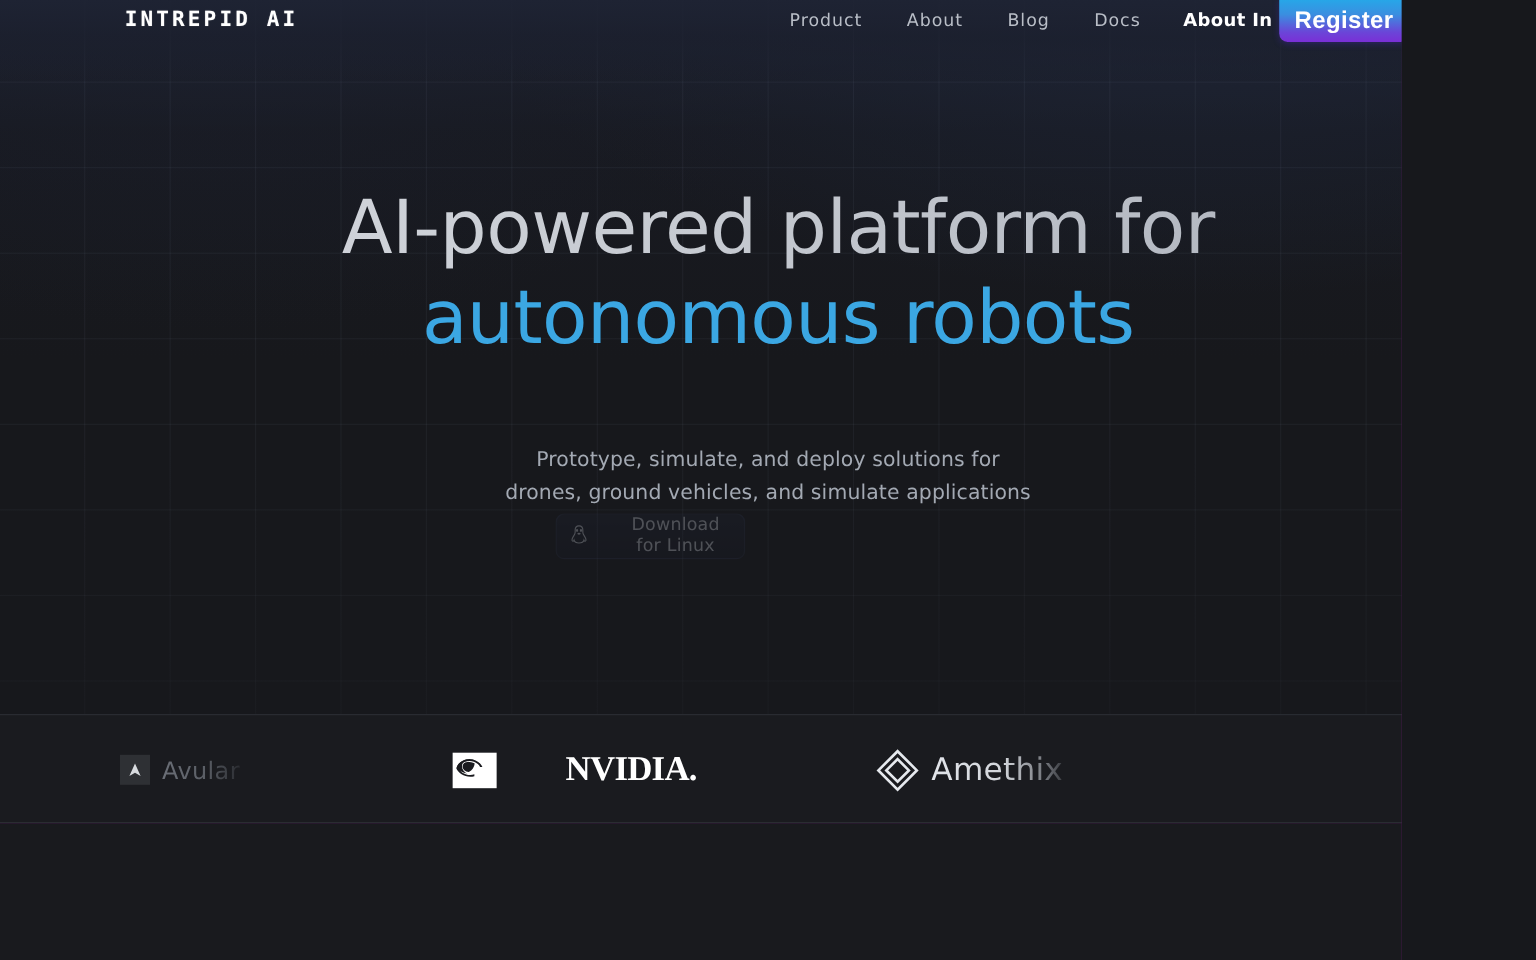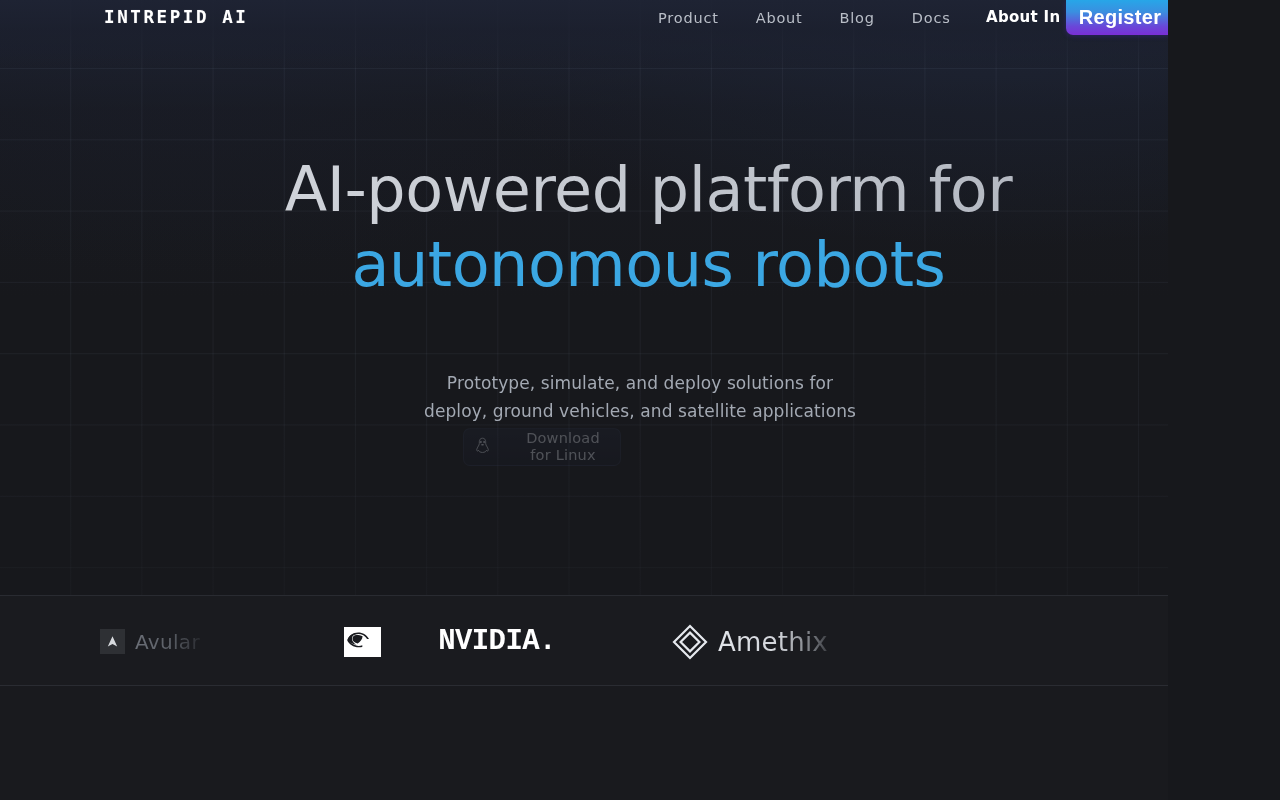--- a/index.html
+++ b/index.html
@@ -175,21 +175,21 @@
     position:absolute; left:0; top:595px;
     width:1280px; height:91px;
     background:#1a1b1f;
     border-top:1px solid rgba(150,160,180,0.12);
     border-bottom:1px solid rgba(150,160,180,0.13);
     overflow:hidden;
   }
   #partner-track {
     position:absolute; left:0; top:0;
     height:91px;
-    display:flex; align-items:center;
+    display:flex; align-items:center;gap:29px;
   }
   .partner {
     flex:0 0 auto;
     height:91px;
     display:flex; align-items:center; justify-content:center;
     gap:10px;
   }
   #p-avular { width:300px; }
   #p-nvidia { width:300px; }
   #p-amethix { width:300px; }
@@ -203,21 +203,21 @@
   .avu-name {
     font-family:"DejaVu Sans", sans-serif;
     font-size:20px;
     color:#55585e;
     letter-spacing:0.3px;
     background:linear-gradient(90deg,#6a6e76 0%,#5b5f66 55%,#2a2c31 100%);
     -webkit-background-clip:text; background-clip:text; color:transparent;
   }
 
   .nv-name {
-    font-family:Liberation Mono, monospace;
+    font-family:Liberation Serif, serif;
     font-size:29px;
     font-weight:700;
     color:#ffffff;
     letter-spacing:-0.6px;
     margin-left:47px;
   }
 
   .am-name {
     font-family:"DejaVu Sans", sans-serif;
     font-size:26px;
@@ -264,21 +264,21 @@
 
   <div id="hero-content">
 
     <h1 id="headline">
       <span class="hl-1">AI-powered platform for</span>
       <span class="hl-2">autonomous robots</span>
     </h1>
 
     <p id="subtitle">
       <span>Prototype, simulate, and deploy solutions for</span><br>
-      <span>deploy, ground vehicles, and satellite applications</span>
+      <span>drones, ground vehicles, and simulate applications</span>
     </p>
 
     <div id="download-btn">
       <svg id="penguin" viewBox="0 0 24 28">
         <path d="M12 1.6c-3.0 0-4.5 2.2-4.5 5.0 0 1.9.2 3.1-.5 4.6-.9 1.9-2.6 3.9-3.1 6.0-.4 1.7.3 2.6 1.3 2.4.6-.1.8-.6 1.0-1.2.5 1.9 2.8 3.3 5.8 3.3s5.3-1.4 5.8-3.3c.2.6.4 1.1 1.0 1.2 1.0.2 1.7-.7 1.3-2.4-.5-2.1-2.2-4.1-3.1-6.0-.7-1.5-.5-2.7-.5-4.6 0-2.8-1.5-5.0-4.5-5.0z" fill="none" stroke="#cfd4de" stroke-width="1.3"></path>
         <ellipse cx="9.7" cy="7.0" rx="1.25" ry="1.7" fill="#cfd4de"></ellipse>
         <ellipse cx="14.3" cy="7.0" rx="1.25" ry="1.7" fill="#cfd4de"></ellipse>
         <path d="M10.2 10.4c.6-.9 3.0-.9 3.6 0 .5.8-.6 1.6-1.8 1.6s-2.3-.8-1.8-1.6z" fill="#cfd4de"></path>
       </svg>
       <span id="dl-label">Download for Linux</span>

